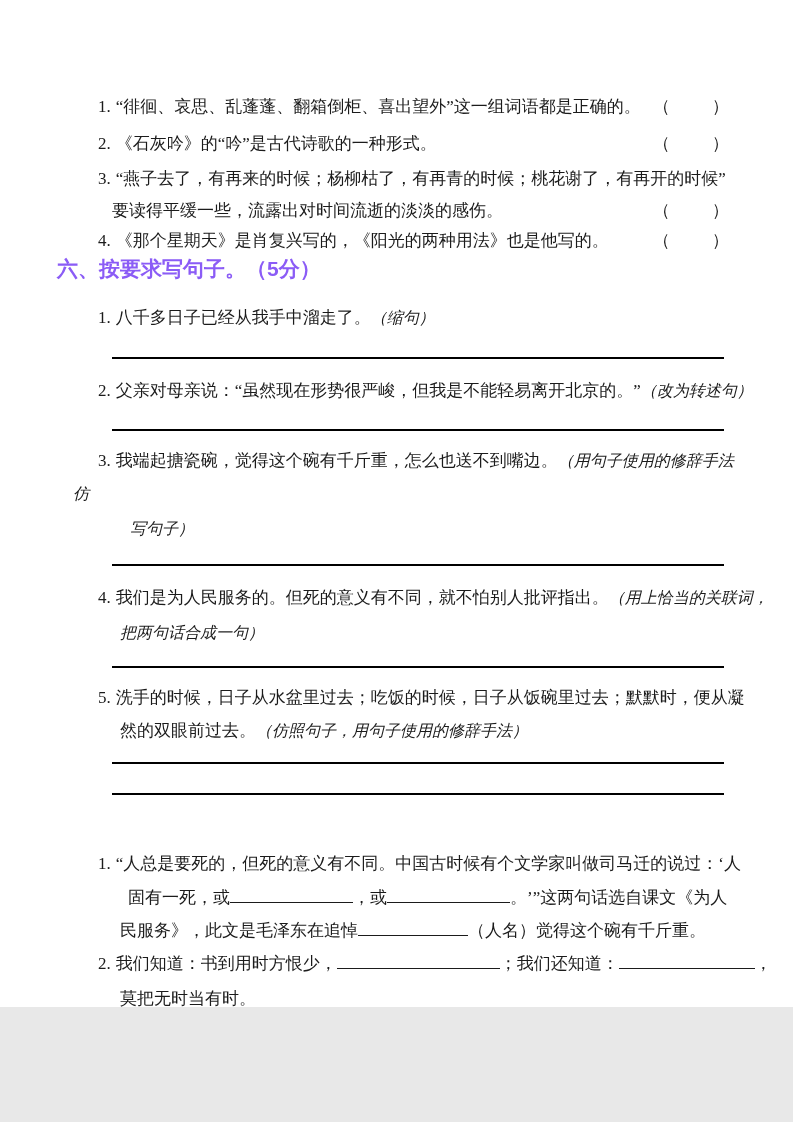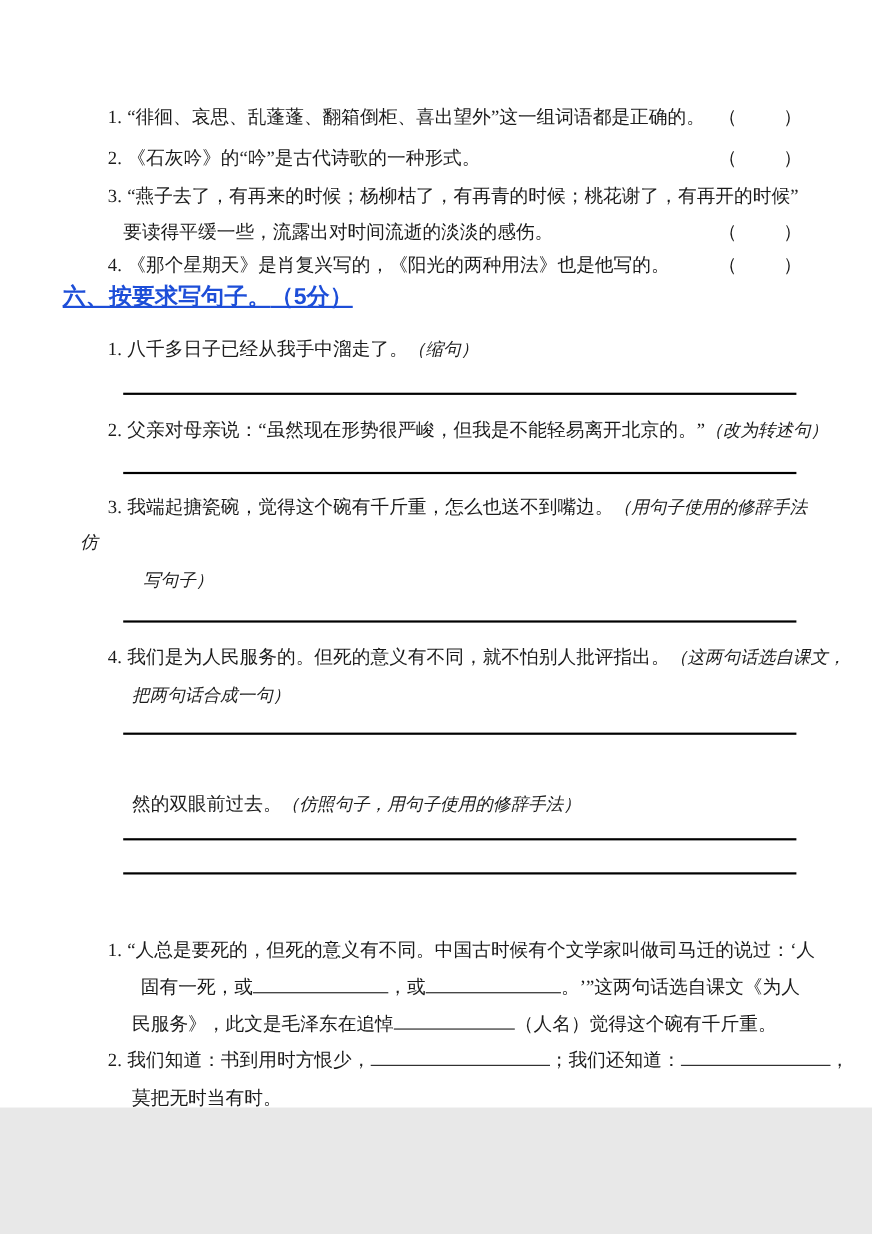--- a/index.html
+++ b/index.html
@@ -19,22 +19,21 @@
     line-height:22px;
   }
   .num{display:inline-block;margin-right:5px;}
   .instr{font-style:italic;font-size:16px;text-align:center;}
   .sec-title{
     position:absolute;
     white-space:nowrap;
     font-family:"Liberation Sans","DejaVu Sans",sans-serif;
     font-weight:bold;
     font-size:21px;
-    color:#1d4ed8;
-    text-decoration:underline;
+    color:#8b5cf6;
   }
   .paren-pair{
     position:absolute;
     left:653px;width:76px;
     display:flex;justify-content:space-between;
     font-size:17px;line-height:22px;
   }
   .answer-line{
     position:absolute;
     left:112px;width:612px;height:0;
@@ -111,27 +110,30 @@
   </div>
   <div class="line instr" style="top:483px;left:73px">
     <span>仿</span>
   </div>
   <div class="line instr" style="top:518px;left:130px">
     <span>写句子）</span>
   </div>
   <div class="answer-line" style="top:564px"></div>
 
   <div class="line" style="top:587px;left:98px">
-    <span class="num">4.</span><span>我们是为人民服务的。但死的意义有不同，就不怕别人批评指出。</span><span class="instr">（这两句话选自课文，</span>
+    <span class="num">4.</span><span>我们是为人民服务的。但死的意义有不同，就不怕别人批评指出。</span><span class="instr">（用上恰当的关联词，</span>
   </div>
   <div class="line instr" style="top:622px;left:120px">
     <span>把两句话合成一句）</span>
   </div>
   <div class="answer-line" style="top:666px"></div>
 
+  <div class="line" style="top:687px;left:98px">
+    <span class="num">5.</span><span>洗手的时候，日子从水盆里过去；吃饭的时候，日子从饭碗里过去；默默时，便从凝</span>
+  </div>
   <div class="line" style="top:720px;left:120px">
     <span>然的双眼前过去。</span><span class="instr">（仿照句子，用句子使用的修辞手法）</span>
   </div>
   <div class="answer-line" style="top:762px"></div>
   <div class="answer-line" style="top:793px"></div>
 
 
   <div class="line" style="top:853px;left:98px">
     <span class="num">1.</span><span>“人总是要死的，但死的意义有不同。中国古时候有个文学家叫做司马迁的说过：‘人</span>
   </div>

